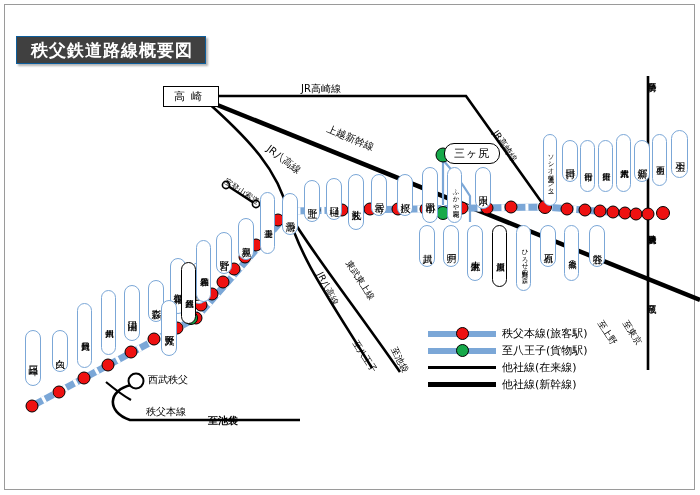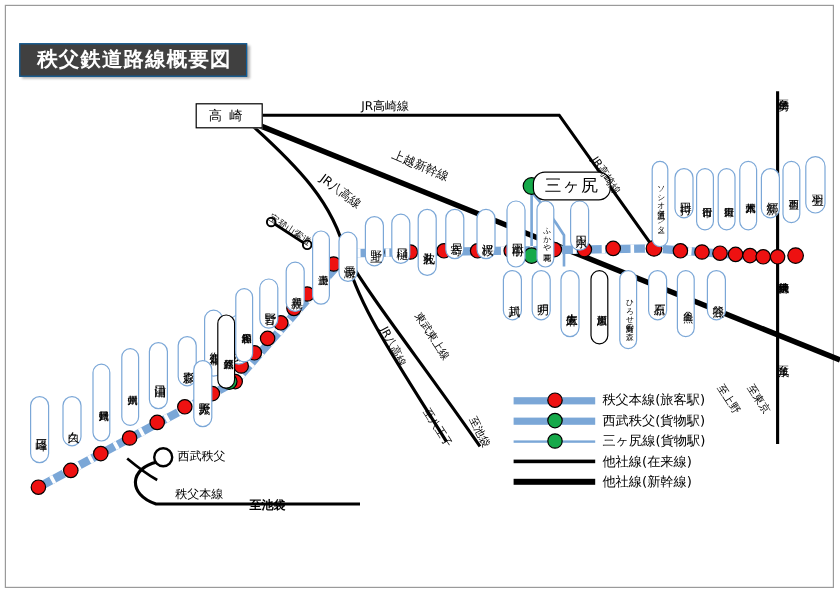--- a/index.html
+++ b/index.html
@@ -44,21 +44,21 @@
   .lbl.s{font-size:9px;}
   .lbl.xs{font-size:8px;}
   
   .box-stn{
     position:absolute;border:1px solid #000;background:#fff;
     font-size:11px;padding:2px 10px;letter-spacing:6px;
     text-align:right;white-space:nowrap;
   }
   .pill{
     position:absolute;border:1.4px solid #000;border-radius:10px;background:#fff;
-    font-size:14px;padding:2px 9px;white-space:nowrap;letter-spacing:1px;
+    font-size:11px;padding:2px 9px;white-space:nowrap;letter-spacing:1px;
   }
   
   .legend{position:absolute;left:428px;top:325px;}
   .leg-row{display:flex;align-items:center;height:17px;}
   .leg-sample{width:68px;height:17px;position:relative;}
   .leg-text{font-size:11px;color:#000;margin-left:6px;white-space:nowrap;text-align:center;}
   .leg-line-thick{position:absolute;left:0;top:6px;width:68px;height:6px;background:#7ba7d7;}
   .leg-line-thin{position:absolute;left:0;top:7.5px;width:68px;height:2.5px;background:#7ba7d7;}
   .leg-blk{position:absolute;left:0;top:7px;width:68px;height:2.5px;background:#000;}
   .leg-blk2{position:absolute;left:0;top:5.5px;width:68px;height:5px;background:#000;}
@@ -241,28 +241,21 @@
       <div class="leg-line-thick"></div>
       <div class="leg-dot red"></div>
     </div>
     <div class="leg-text">秩父本線(旅客駅)</div>
   </div>
   <div class="leg-row">
     <div class="leg-sample">
       <div class="leg-line-thick"></div>
       <div class="leg-dot grn"></div>
     </div>
-    <div class="leg-text">西武秩父(貨物駅)</div>
-  </div>
-  <div class="leg-row">
-    <div class="leg-sample">
-      <div class="leg-line-thin"></div>
-      <div class="leg-dot grn"></div>
-    </div>
-    <div class="leg-text">三ヶ尻線(貨物駅)</div>
+    <div class="leg-text">至八王子(貨物駅)</div>
   </div>
   <div class="leg-row">
     <div class="leg-sample">
       <div class="leg-blk"></div>
     </div>
     <div class="leg-text">他社線(在来線)</div>
   </div>
   <div class="leg-row">
     <div class="leg-sample">
       <div class="leg-blk2"></div>

